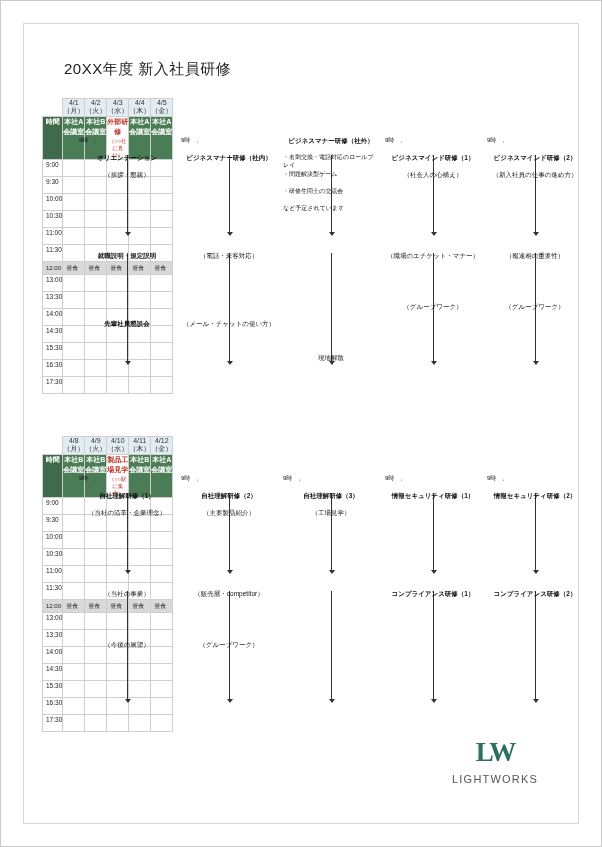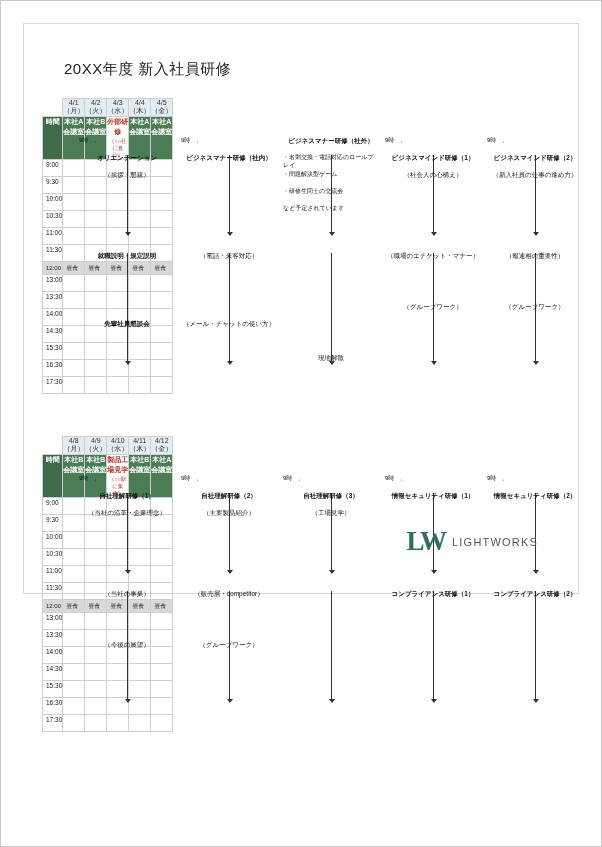--- a/index.html
+++ b/index.html
@@ -13,21 +13,21 @@
     position:relative;
     width:602px;height:847px;
     box-sizing:border-box;
     border:1px solid #c9c9c9;
     background:#fff;
     overflow:hidden;
   }
   .inner{
     position:absolute;
     left:22px;top:22px;
-    width:556px;height:571px;
+    width:556px;height:801px;
     border:1px solid #d6d6d6;
     box-sizing:border-box;
     background:#fff;
   }
   .title{
     position:absolute;
     left:40px;top:36px;
     font-size:15px;
     color:#1d1d1d;
     letter-spacing:.5px;
@@ -144,20 +144,21 @@
     border-top:4px solid #333;
   }
 
   
   .logo{
     position:absolute;
     right:40px;bottom:38px;
     display:flex;
     align-items:center;
     gap:7px;
+    flex-direction:column;
   }
   .logo .mark{
     font-family:"Liberation Serif","DejaVu Serif",serif;
     font-size:27px;
     color:#2f6f62;
     letter-spacing:-2px;
     line-height:1;
     font-weight:bold;
   }
   .logo .word{

